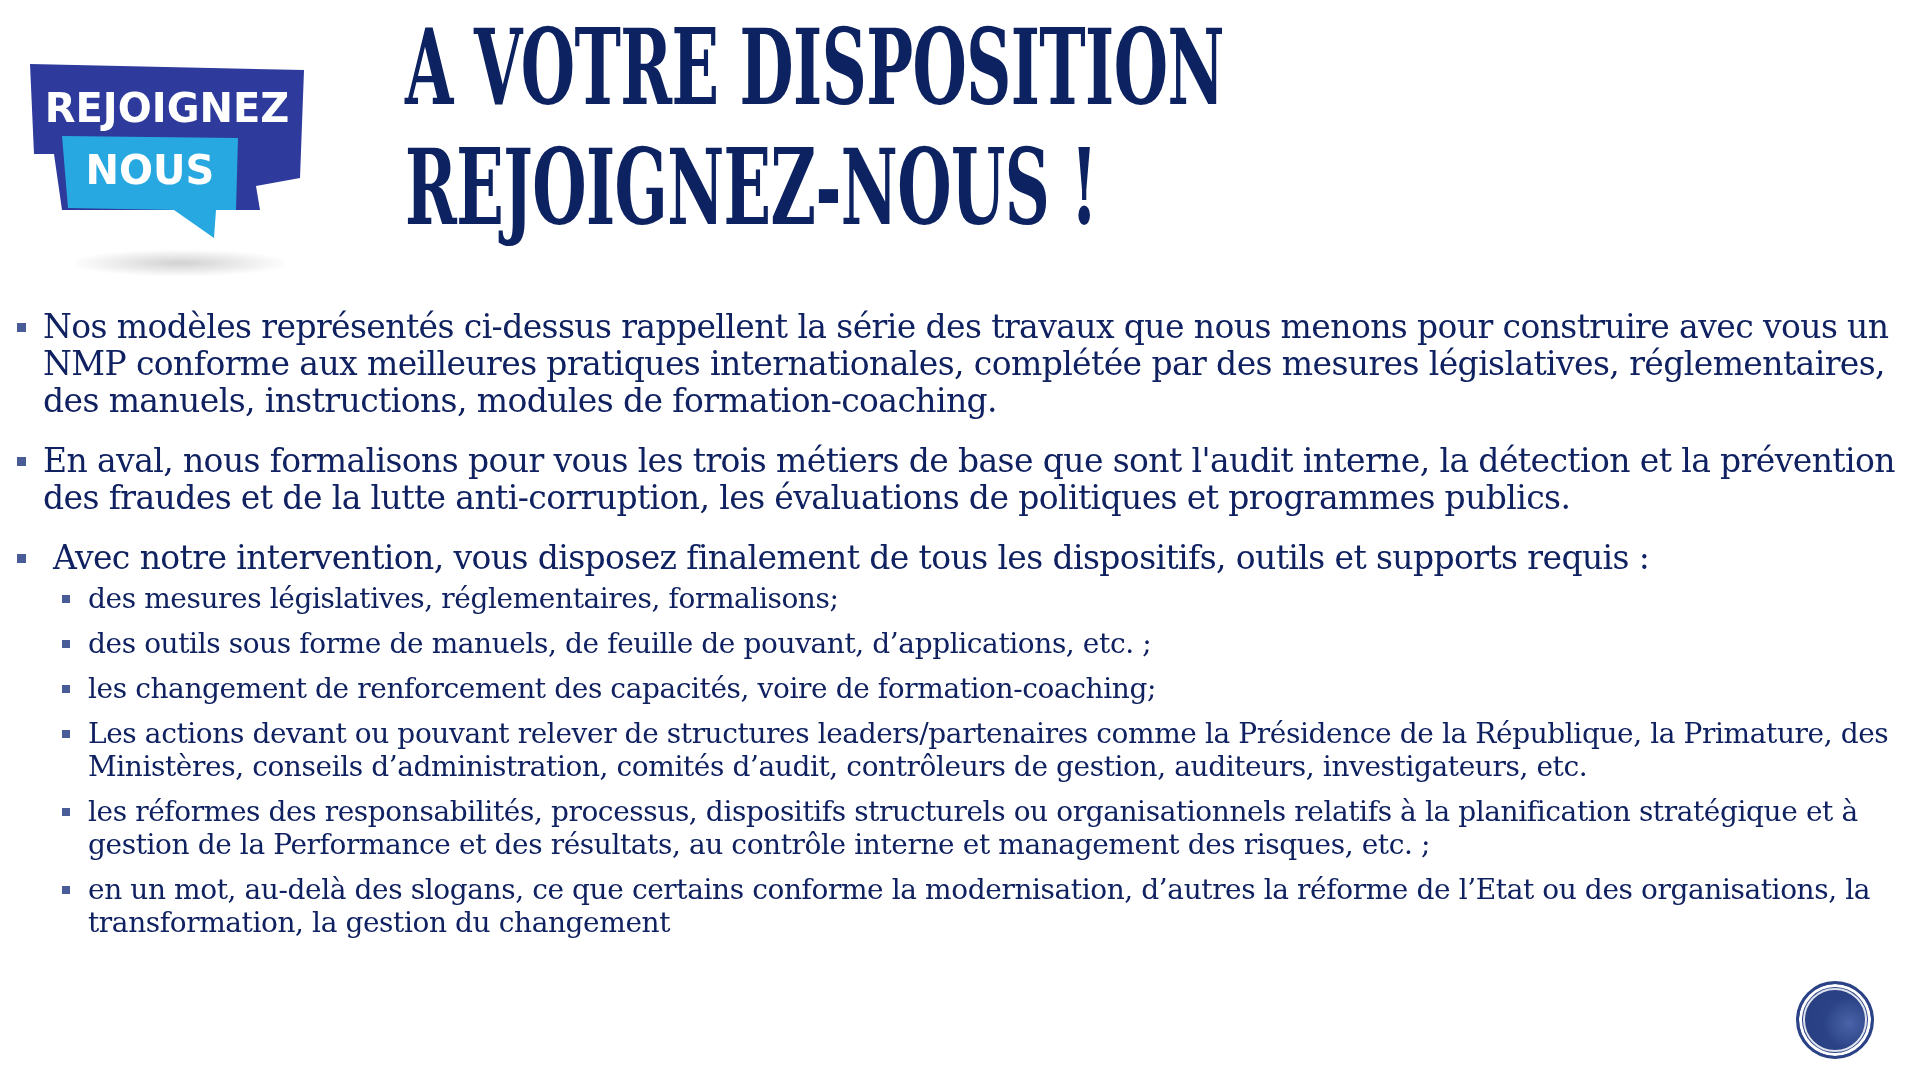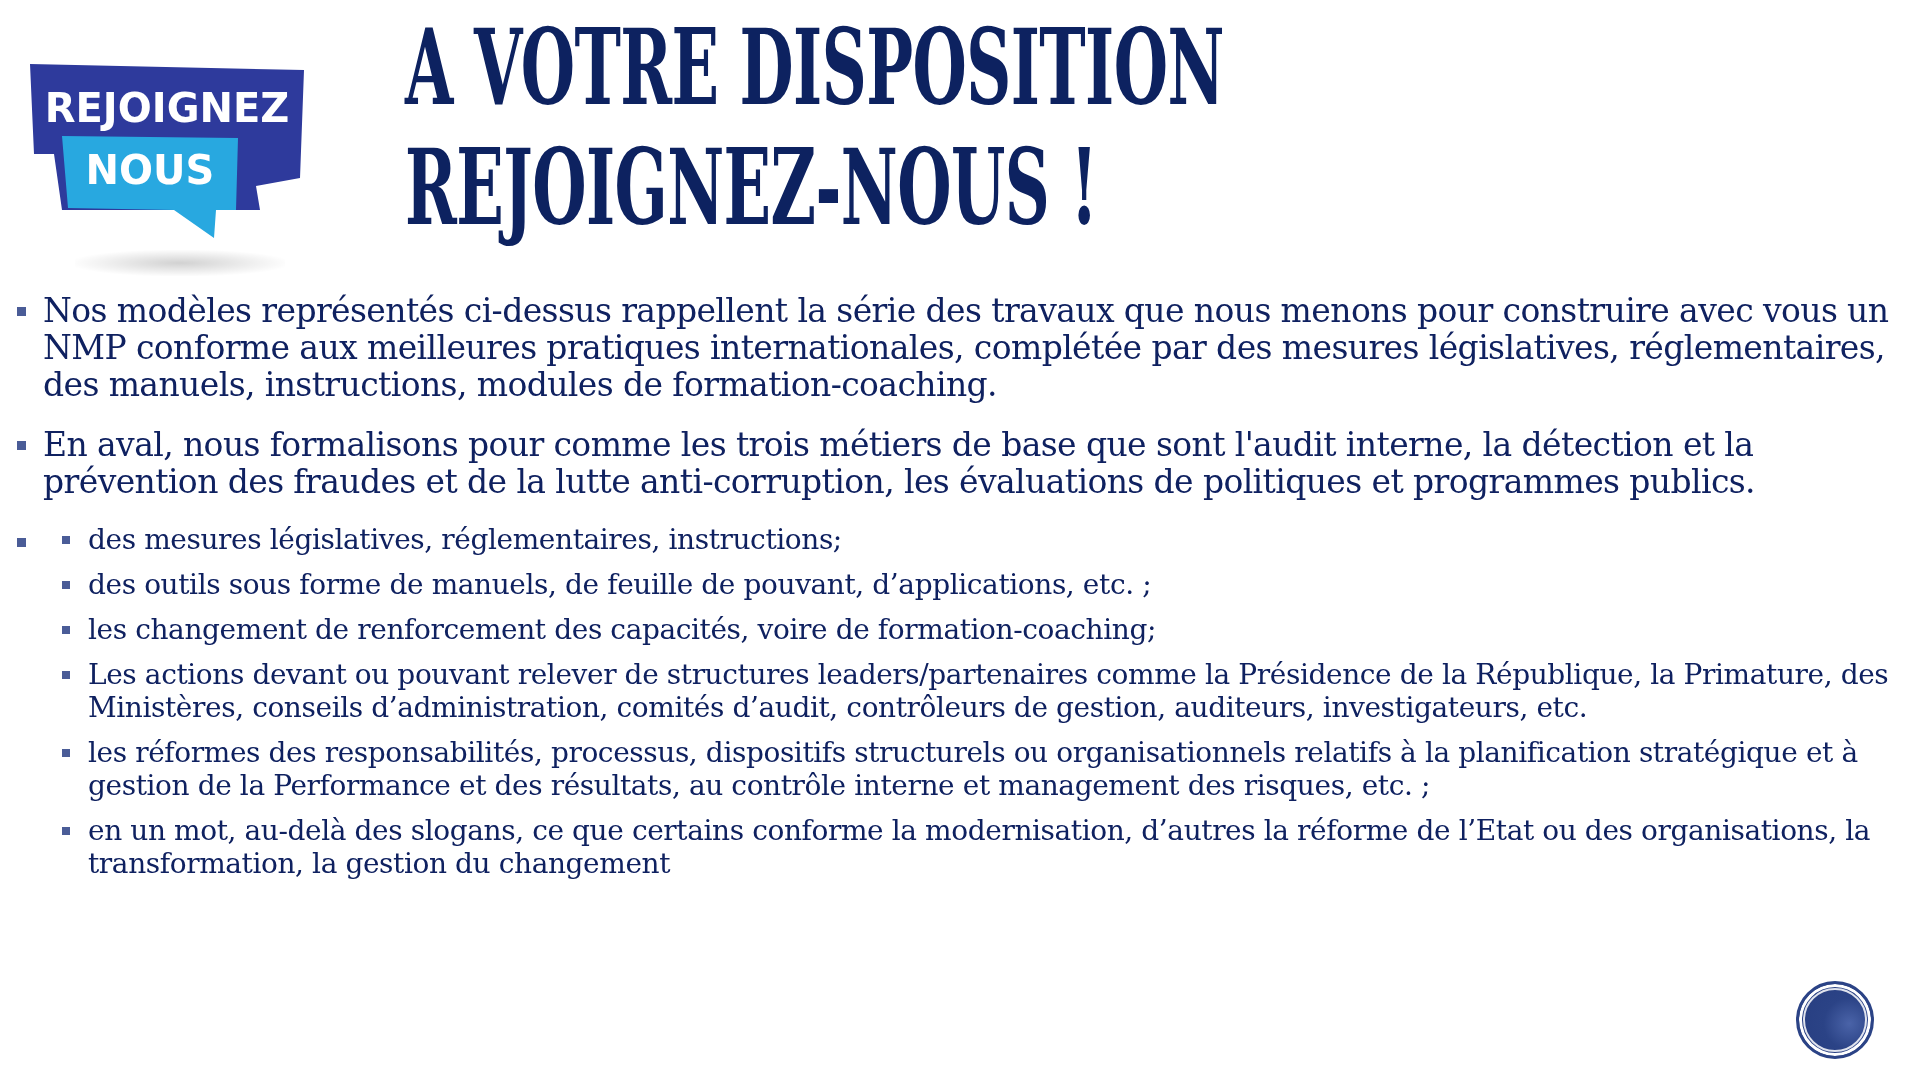--- a/index.html
+++ b/index.html
@@ -6,21 +6,21 @@
   body{width:1920px;height:1080px;background:#ffffff;position:relative;overflow:hidden;
        font-family:"DejaVu Serif","Liberation Serif",serif;color:#0f2160;}
   .logo{position:absolute;left:24px;top:60px;width:295px;height:225px;}
   .logo-shadow{position:absolute;left:75px;top:250px;width:210px;height:26px;
        background:radial-gradient(ellipse at center, rgba(0,0,0,0.18) 0%, rgba(0,0,0,0.06) 50%, rgba(255,255,255,0) 75%);}
   .title{position:absolute;left:405px;top:8px;margin:0;
        font-family:"DejaVu Serif","Liberation Serif",serif;font-weight:bold;
        font-size:104px;line-height:120px;color:#0d2260;letter-spacing:-1px;
        transform:scaleX(0.6);transform-origin:left top;white-space:nowrap;}
   .title span{display:block;}
-  .content{position:absolute;left:0;top:292px;width:1900px;}
+  .content{position:absolute;left:0;top:308px;width:1900px;}
   ul{list-style:none;margin:0;padding:0;}
   .l1{position:relative;padding-left:43px;font-size:33px;line-height:37px;margin-bottom:23px;
       font-family:"DejaVu Serif","Liberation Serif",serif;color:#0f2160;letter-spacing:-0.6px;}
   .l1 .bul{position:absolute;left:17px;top:15px;width:9px;height:9px;background:#4a5c97;}
   .l1.third{padding-left:53px;margin-bottom:0;}
   .l2wrap{margin-top:6px;}
   .l2{position:relative;padding-left:88px;font-size:28px;line-height:33px;margin-bottom:12px;
       color:#0f2160;letter-spacing:-0.4px;}
   .l2 .bul{position:absolute;left:62px;top:13px;width:8px;height:8px;background:#4a5c97;}
   .page-circle{position:absolute;left:1796px;top:981px;width:72px;height:72px;border-radius:50%;
@@ -47,30 +47,31 @@
 </h1>
 
 <div class="content">
   <ul>
     <li class="l1">
       <span class="bul"></span>
       <span>Nos modèles représentés ci-dessus rappellent la série des travaux que nous menons pour construire avec vous un NMP conforme aux meilleures pratiques internationales, complétée par des mesures législatives, réglementaires, des manuels, instructions, modules de formation-coaching.</span>
     </li>
     <li class="l1">
       <span class="bul"></span>
-      <span>En aval, nous formalisons pour comme les trois métiers de base que sont l'audit interne, la détection et la prévention des fraudes et de la lutte anti-corruption, les évaluations de politiques et programmes publics.</span>
+      <span>En aval, nous formalisons pour vous les trois métiers de base que sont l'audit interne, la détection et la prévention des fraudes et de la lutte anti-corruption, les évaluations de politiques et programmes publics.</span>
     </li>
     <li class="l1 third">
       <span class="bul"></span>
+      <span>Avec notre intervention, vous disposez finalement de tous les dispositifs, outils et supports requis :</span>
     </li>
   </ul>
   <ul class="l2wrap">
     <li class="l2">
       <span class="bul"></span>
-      <span>des mesures législatives, réglementaires, instructions;</span>
+      <span>des mesures législatives, réglementaires, formalisons;</span>
     </li>
     <li class="l2">
       <span class="bul"></span>
       <span>des outils sous forme de manuels, de feuille de pouvant, d’applications, etc. ;</span>
     </li>
     <li class="l2">
       <span class="bul"></span>
       <span>les changement de renforcement des capacités, voire de formation-coaching;</span>
     </li>
     <li class="l2">

